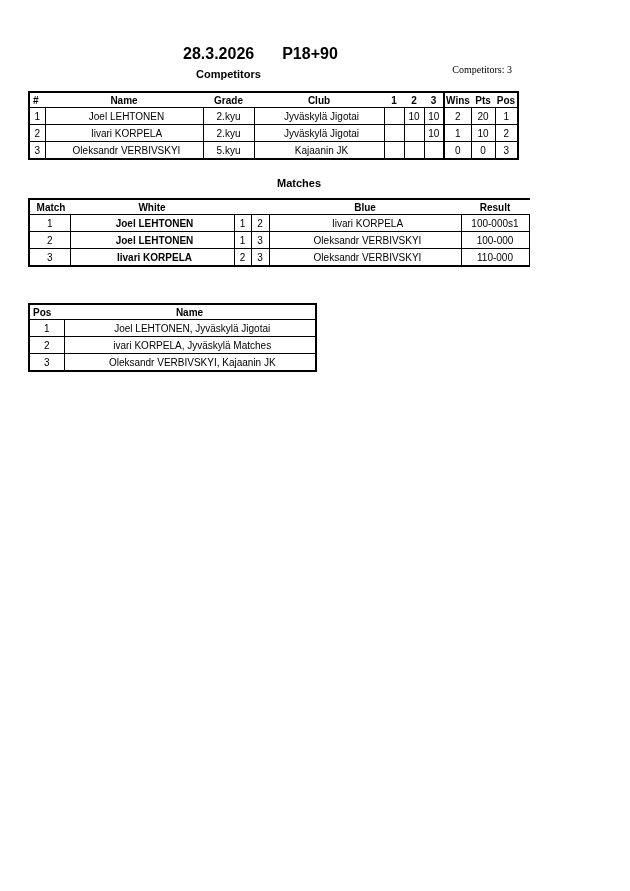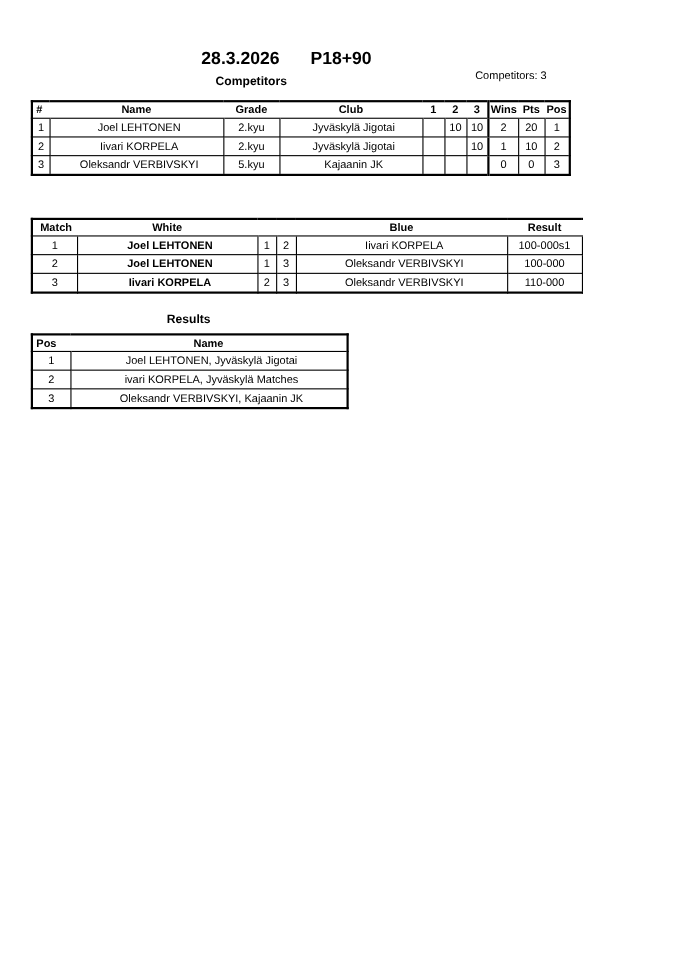--- a/index.html
+++ b/index.html
@@ -5,21 +5,21 @@
   html,body{margin:0;padding:0;background:#ffffff;}
   .page{
     position:relative;width:530px;height:891px;background:#ffffff;
     color:#000;font-family:"Liberation Sans",sans-serif;overflow:hidden;
   }
   .main-title{
     position:absolute;top:45px;left:183px;display:flex;gap:28px;
     font-size:16px;font-weight:bold;white-space:nowrap;
   }
   .count-label{
-    position:absolute;top:64px;right:33px;font-size:10px;white-space:nowrap;
+    position:absolute;top:64px;right:18px;font-size:10px;white-space:nowrap;font-family:Liberation Serif, serif;
   }
   .sec-title{position:absolute;font-size:11px;font-weight:bold;white-space:nowrap;}
   .sec-competitors{top:68px;left:196px;}
   .sec-matches{top:177px;left:28px;width:542px;text-align:center;}
   .sec-results{top:285px;left:28px;width:287px;text-align:center;}
 
   table.tbl{
     position:absolute;border-collapse:collapse;table-layout:fixed;
     border:2px solid #000;background:#fff;
   }
@@ -117,20 +117,21 @@
         <td></td>
         <td></td>
         <td></td>
         <td class="thick">0</td>
         <td>0</td>
         <td>3</td>
       </tr>
     </tbody>
   </table>
 
+  <div class="sec-title sec-matches">Matches</div>
 
   <table class="tbl t2">
     <colgroup>
       <col style="width:41px">
         <col style="width:164px">
         <col style="width:17px">
         <col style="width:18px">
       <col style="width:192px">
         <col style="width:68px">
         <col style="width:42px">
@@ -170,21 +171,20 @@
         <td class="left bold">Iivari KORPELA</td>
         <td>2</td>
         <td>3</td>
         <td class="left">Oleksandr VERBIVSKYI</td>
         <td>110-000</td>
         <td>1:18</td>
       </tr>
     </tbody>
   </table>
 
-  <div class="sec-title sec-results">Results</div>
 
   <table class="tbl t3">
     <colgroup>
       <col style="width:35px">
         <col style="width:252px">
     </colgroup>
     <thead>
       <tr>
         <th class="hleft">Pos</th>
         <th>Name</th>

